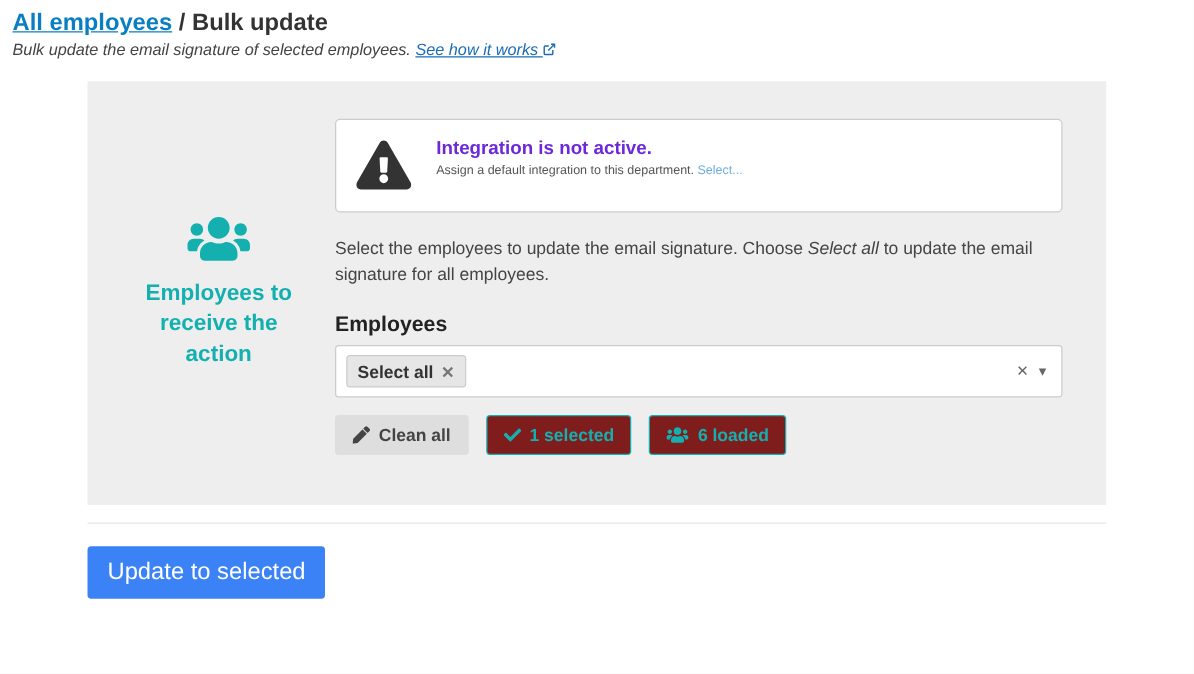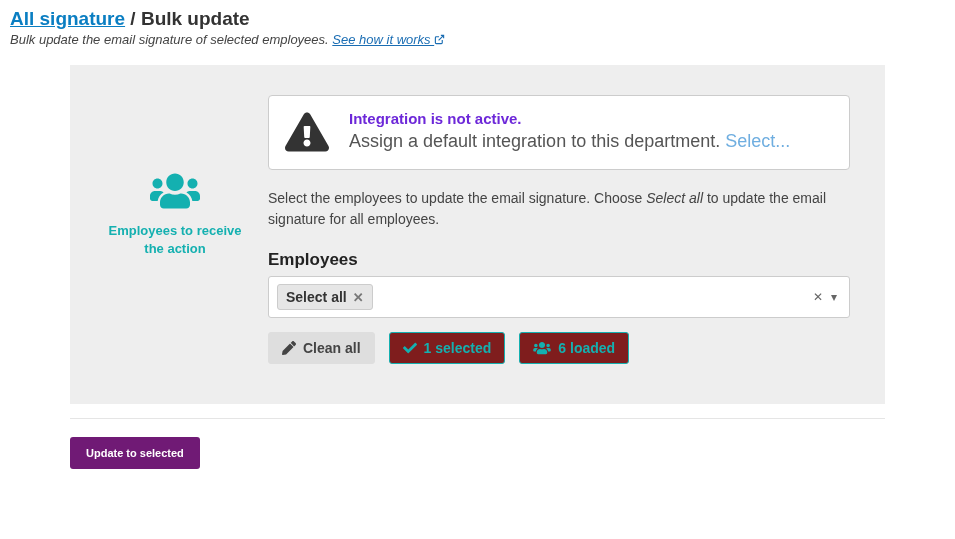--- a/index.html
+++ b/index.html
@@ -31,37 +31,37 @@
       align-items: flex-start;
     }
 
     .side-col {
       width: 186px;
       flex-shrink: 0;
       text-align: center;
       padding-top: 76px;
     }
     .side-col .icon-wrap { color: #14b0b0; margin-bottom: 8px; }
-    .side-col .caption { color: #14b0b0; font-weight: 700; font-size: 13px; line-height: 1.35; padding: 0 18px; }
+    .side-col .caption { color: #14b0b0; font-weight: 700; font-size: 18px; line-height: 1.35; padding: 0 18px; }
 
     .main-col { flex: 1; }
 
     .alert-box {
       background: #fff;
       border: 1px solid #ccc;
       border-radius: 4px;
       padding: 14px 16px;
       display: flex;
       align-items: flex-start;
       gap: 20px;
       margin-bottom: 18px;
     }
     .alert-box .warn-icon { color: #333; flex-shrink: 0; margin-top: 2px; }
     .alert-box .alert-title { font-weight: 700; font-size: 15px; margin-bottom: 4px; color: #6d28d9; }
-    .alert-box .alert-text { font-size: 18px; color: #555; }
+    .alert-box .alert-text { font-size: 10px; color: #555; }
     .alert-box .alert-text a { color: #6faee0; }
 
     .help-text { font-size: 14px; color: #444; margin-bottom: 20px; line-height: 1.5; }
     .help-text .italic { font-style: italic; }
 
     .label { font-weight: 700; font-size: 17px; margin-bottom: 6px; color: #222; }
 
     .select-box {
       background: #fff;
       border: 1px solid #ccc;
@@ -98,44 +98,44 @@
       font-weight: 600;
       cursor: pointer;
     }
     .btn-grey { background: #dedede; color: #444; border: 1px solid #dedede; }
     .btn-outline { background: #7f1d1d; border: 1px solid #14b0b0; color: #14b0b0; }
 
     .divider { border: none; border-top: 1px solid #e5e5e5; margin: 14px 60px 18px; }
 
     .footer-area { margin: 0 60px; }
     .btn-green {
-      background: #701a75;
+      background: #3b82f6;
       color: #fff;
       border: none;
       padding: 10px 16px;
-      font-size: 11px;
-      font-weight: 700;
+      font-size: 19px;
+      font-weight: 400;
       border-radius: 3px;
       cursor: pointer;
     }
     .error-box {
       margin-top: 16px;
       border: 1px solid #e7c3c3;
       background: #fdf6f6;
       color: #b53a3a;
       padding: 13px 16px;
       border-radius: 3px;
       font-size: 13px;
     }
   </style>
 </head>
 <body>
 
 <div class="breadcrumb">
-  <a href="#" class="breadcrumb-link">All signature</a>
+  <a href="#" class="breadcrumb-link">All employees</a>
   <span class="breadcrumb-sep">/</span>
   <span class="breadcrumb-current">Bulk update</span>
 </div>
 
 <div class="subtitle">
   <span>Bulk update the email signature of selected employees. </span><a href="#"><span>See how it works </span><svg width="11" height="11" viewBox="0 0 24 24" fill="none" stroke="currentColor" stroke-width="2.5" style="vertical-align:-1px">
         <path d="M18 13v6a2 2 0 0 1-2 2H5a2 2 0 0 1-2-2V8a2 2 0 0 1 2-2h6"></path>
         <polyline points="15 3 21 3 21 9"></polyline>
         <line x1="10" y1="14" x2="21" y2="3"></line>
       </svg></a>

